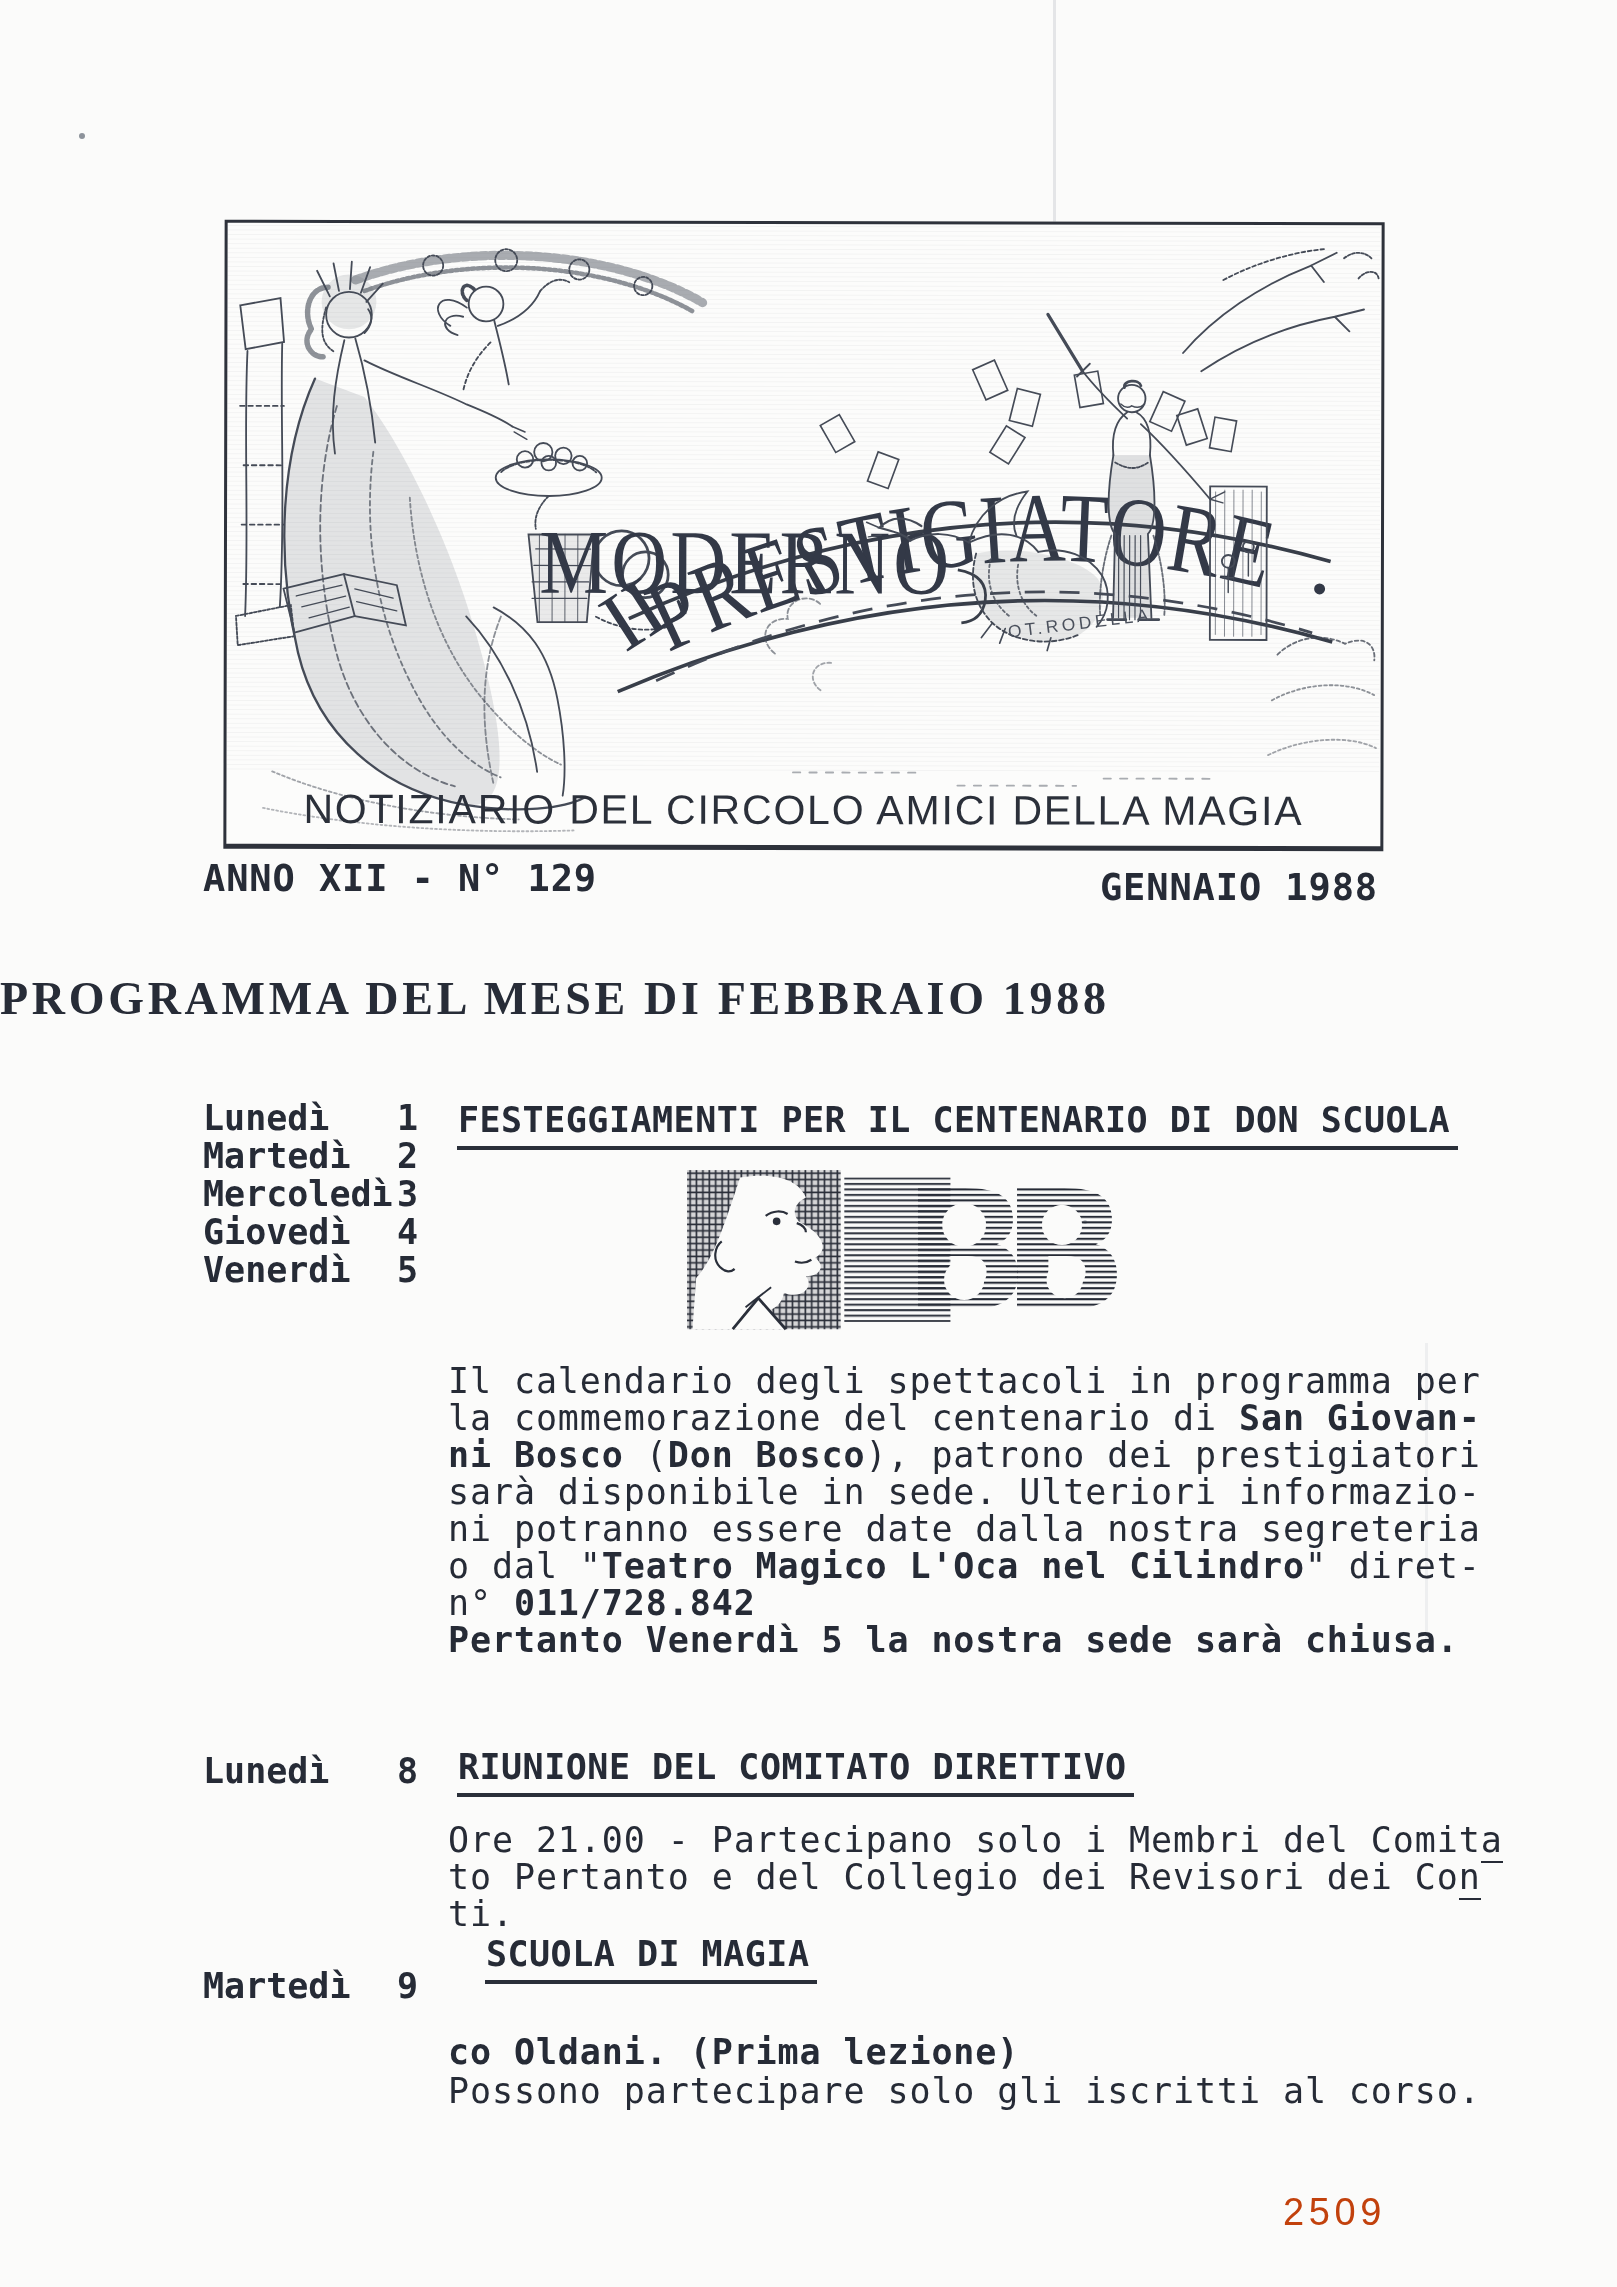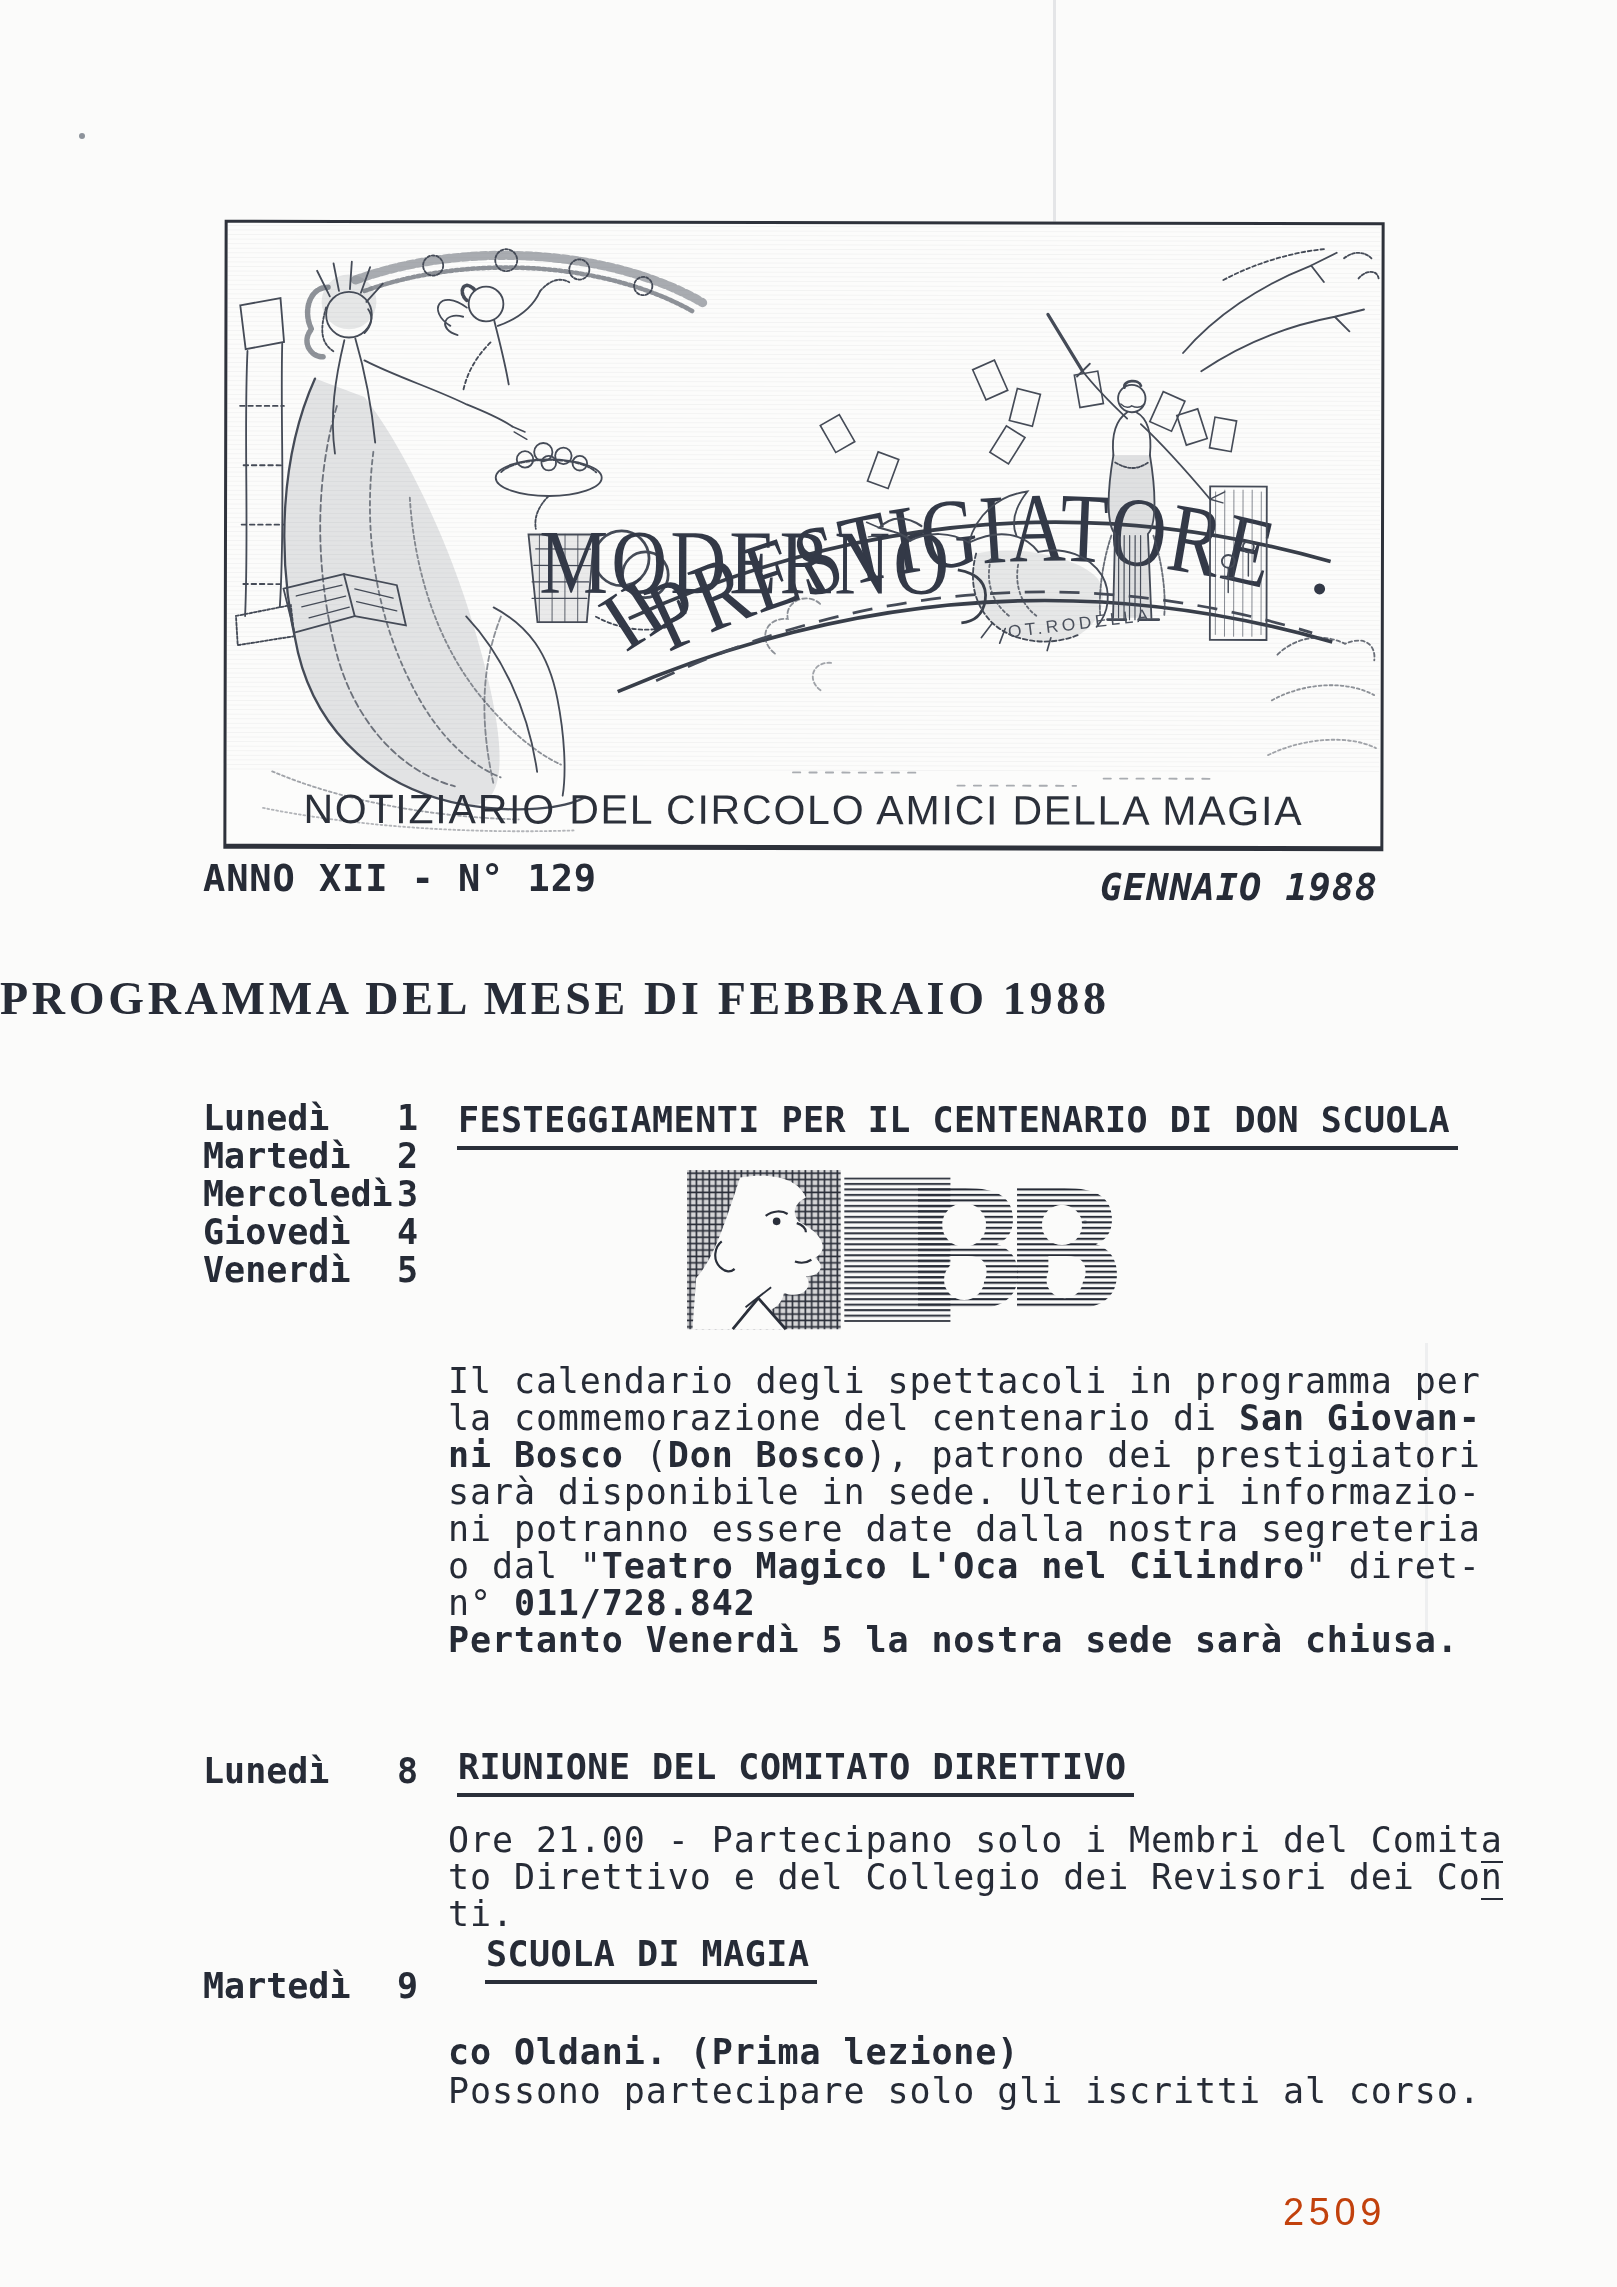--- a/index.html
+++ b/index.html
@@ -25,21 +25,21 @@
     font-size:41px; letter-spacing:1.8px; color:#2b303a;
     white-space:nowrap;
   }
   
   .issue-left{
     position:absolute; left:203px; top:857px;
     font-weight:bold; font-size:37px; letter-spacing:0.9px;
   }
   .issue-right{
     position:absolute; right:239px; top:866px;
-    font-weight:bold; font-size:37px; letter-spacing:0.9px;font-style:italic;
+    font-weight:bold; font-size:37px; letter-spacing:0.9px;
   }
   
   .main-heading{
     position:absolute; left:0; width:1617px; top:972px;
     text-align:left;
     font-family:"Liberation Serif", serif;
     font-weight:bold; font-size:46px; letter-spacing:3.7px; color:#272c37;
   }
   
   .day-list{position:absolute; left:203px; top:1098px; font-weight:bold; font-size:35px;}
@@ -326,21 +326,21 @@
       <div class="tline"><span class="b">Pertanto Venerdì 5 la nostra sede sarà chiusa.</span></div>
     </div>
 
   <div class="sec-label" style="top:1751px;">
     <span class="day-name">Lunedì</span>
     <span>8</span>
   </div>
   <div class="sec-title" style="top:1747px;">RIUNIONE DEL COMITATO DIRETTIVO</div>
   <div class="sec-body" style="top:1820px;">
       <div class="tline"><span>Ore 21.00 - Partecipano solo i Membri del Comit</span><span class="u">a</span></div>
-      <div class="tline"><span>to Direttivo e del Collegio dei Revisori dei Co</span><span class="u">n</span></div>
+      <div class="tline"><span>to Pertanto e del Collegio dei Revisori dei Co</span><span class="u">n</span></div>
       <div class="tline"><span>ti.</span></div>
     </div>
 
   <div class="sec-label" style="top:1966px;">
     <span class="day-name">Martedì</span>
     <span>9</span>
   </div>
   <div class="sec-title" style="top:1934px;margin-left:28px;">SCUOLA DI MAGIA</div>
   <div class="sec-body lh43" style="top:2032px;">
       <div class="tline"><span class="b">co Oldani. (Prima lezione)</span></div>

